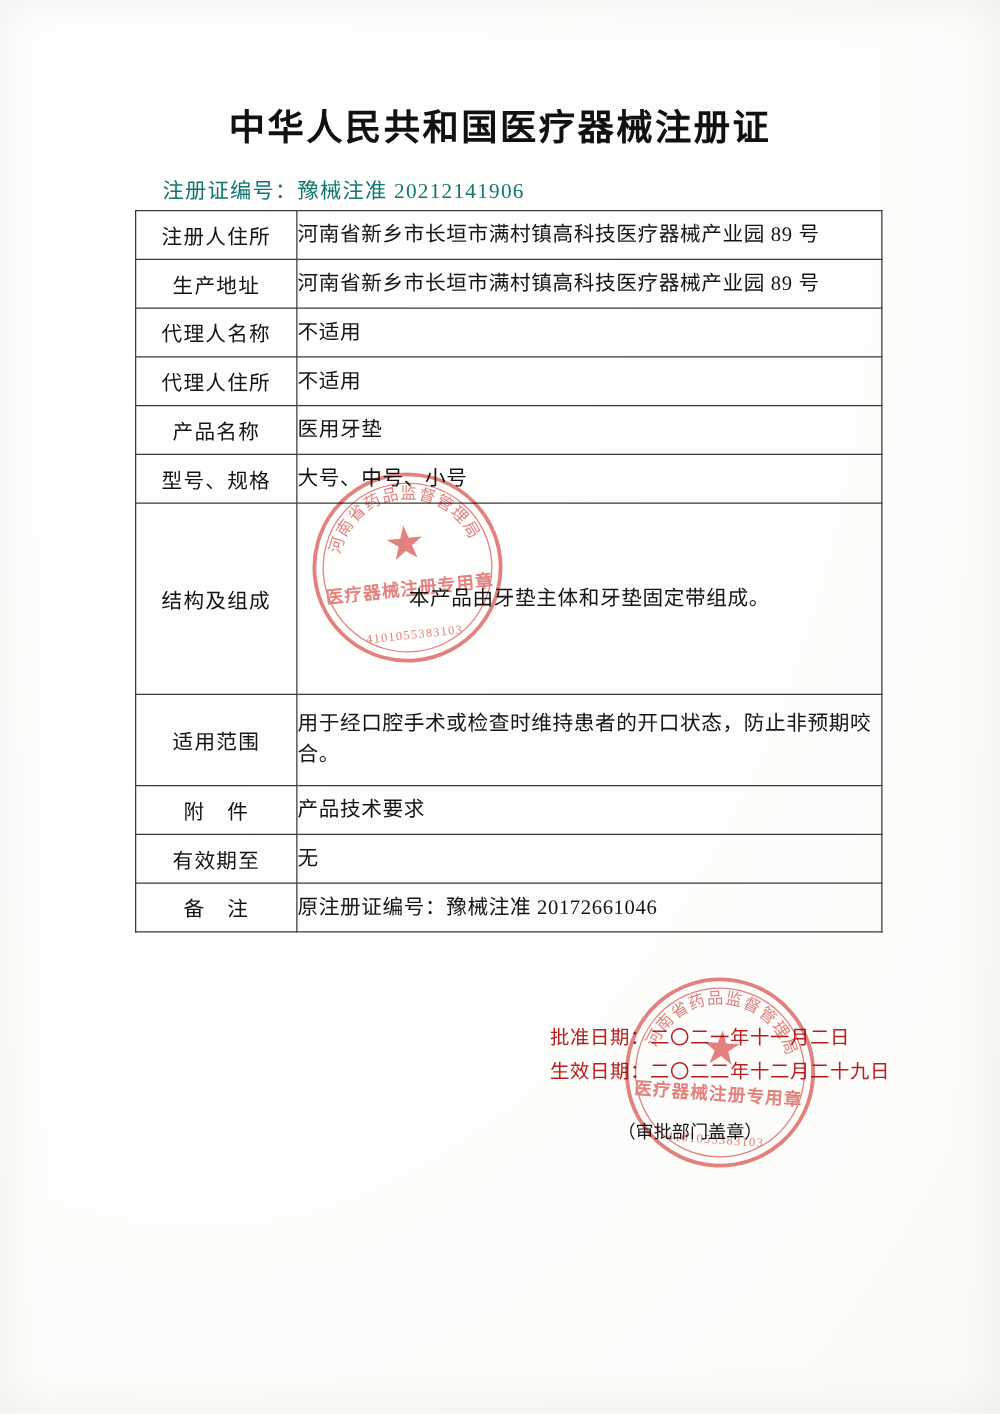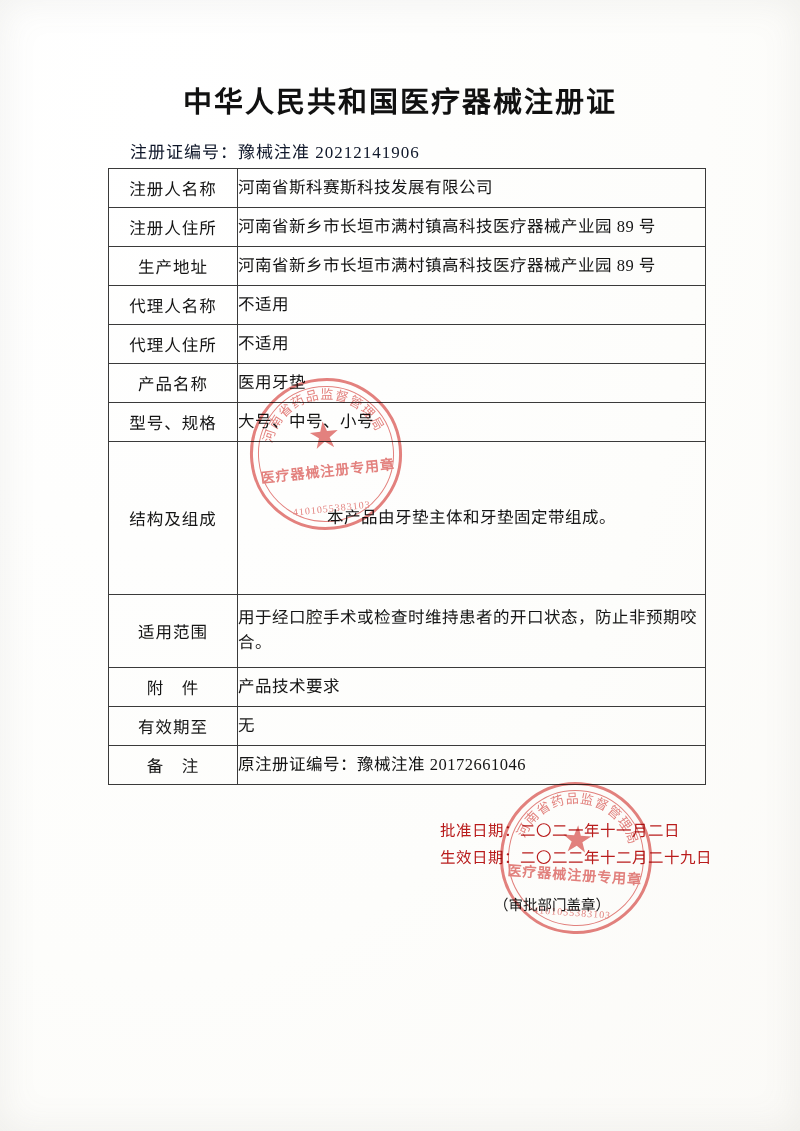--- a/index.html
+++ b/index.html
@@ -43,21 +43,21 @@
     font-family: "Liberation Serif", "DejaVu Serif", serif;
     color: #111;
   }
 
   .reg-no {
     position: absolute;
     top: 138px;
     left: 130px;
     font-size: 17px;
     letter-spacing: 1px;
-    color: #0f172a;
+    color: #0f766e;
   }
 
   table.cert {
     position: absolute;
     top: 168px;
     left: 108px;
     width: 598px;
     border-collapse: collapse;
     table-layout: fixed;
   }
@@ -207,24 +207,20 @@
 <div class="paper"></div>
 
 <div class="doc">
 
   <div class="title">中华人民共和国医疗器械注册证</div>
 
   <div class="reg-no">注册证编号：豫械注准 20212141906</div>
 
   <table class="cert">
     <tbody>
-      <tr class="r-normal">
-        <td class="label">注册人名称</td>
-        <td class="value">河南省斯科赛斯科技发展有限公司</td>
-      </tr>
       <tr class="r-normal">
         <td class="label">注册人住所</td>
         <td class="value">河南省新乡市长垣市满村镇高科技医疗器械产业园 89 号</td>
       </tr>
       <tr class="r-normal">
         <td class="label">生产地址</td>
         <td class="value">河南省新乡市长垣市满村镇高科技医疗器械产业园 89 号</td>
       </tr>
       <tr class="r-normal">
         <td class="label">代理人名称</td>

